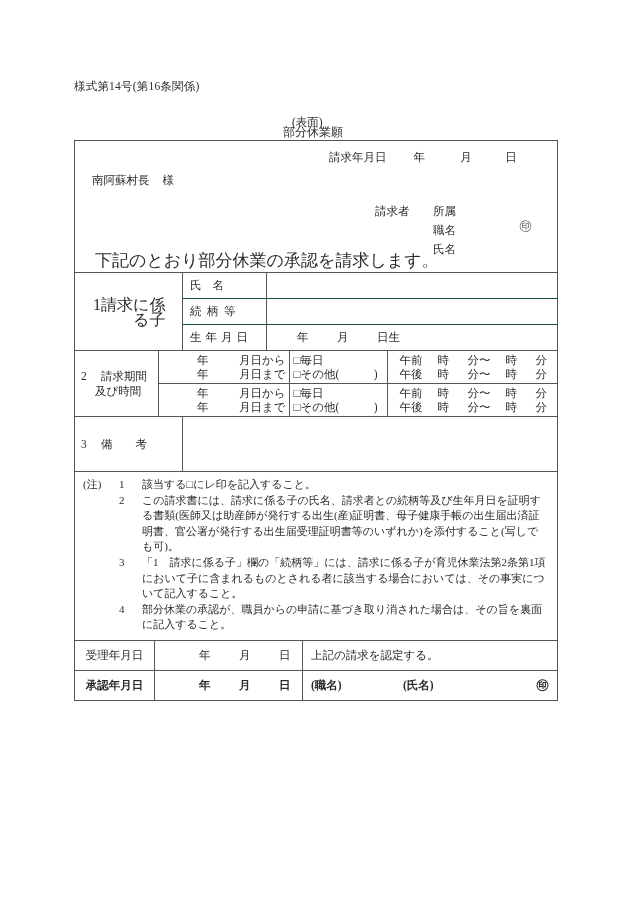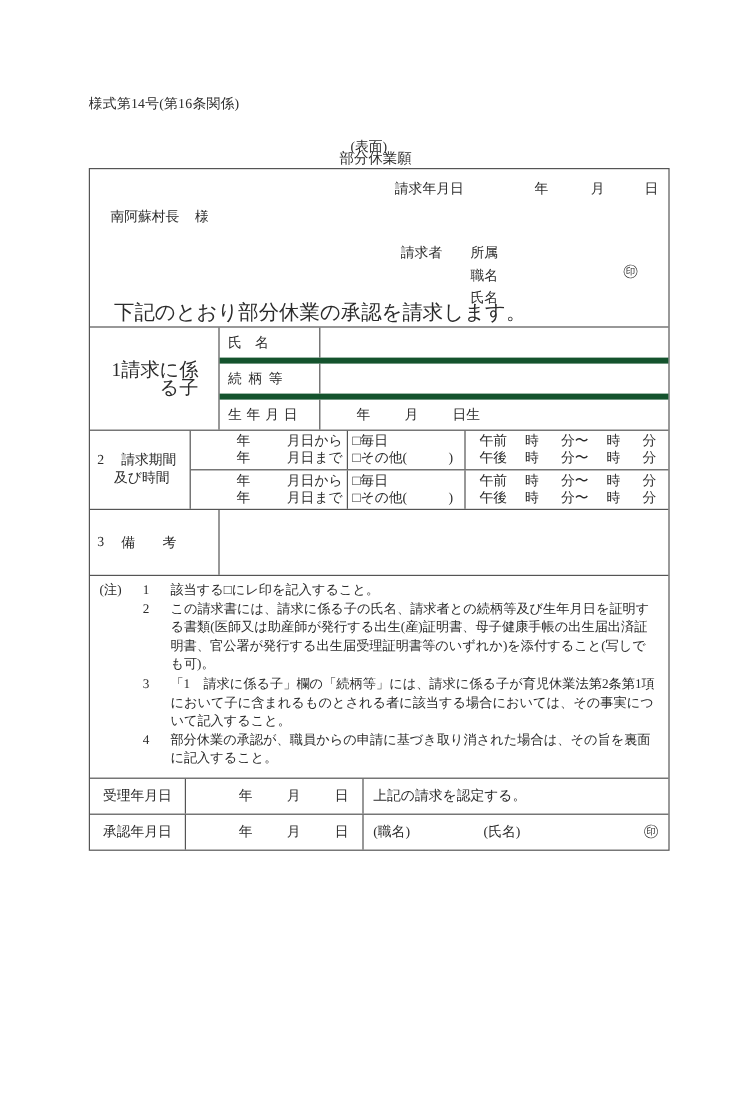--- a/index.html
+++ b/index.html
@@ -66,21 +66,21 @@
   }
   .req-date {
     position: absolute;
     left: 254px;
     top: 9px;
     font-size: 11.5px;
     white-space: nowrap;
   }
   .req-date .ymd {
     display: inline-block;
-    margin-left: 56px;
+    margin-left: 24px;
   }
   .req-date .ymd span { display: inline-block; }
   .req-date .ymd .y { width: 44px; }
   .req-date .ymd .m { width: 42px; }
 
   .addressee {
     position: absolute;
     left: 17px;
     top: 32px;
     font-size: 11.5px;
@@ -92,20 +92,21 @@
     position: absolute;
     left: 259px;
     top: 61px;
     font-size: 11.5px;
   }
   .applicant .arow {
     display: block;
     white-space: nowrap;
     line-height: 19px;
     height: 19px;
+    margin-left: 41px;
   }
   .applicant .alab {
     display: inline-block;
     width: 58px;
   }
   .applicant .afield {
     display: inline-block;
     width: 60px;
   }
   .seal {
@@ -139,21 +140,21 @@
     align-items: center;
     text-align: right;
   }
   .sec1 .side .txt { line-height: 15px; }
   .sec1 .stack { flex: 1 1 auto; border-left: 1px solid #555; }
   .sec1 .srow {
     display: flex;
     height: 25px;
     align-items: center;
   }
-  .sec1 .srow + .srow { border-top: 5px solid #14532d; }
+  .sec1 .srow + .srow { border-top: 1px solid #14532d; }
   .sec1 .sname {
     width: 83px;
     box-sizing: border-box;
     padding: 0 7px;
     font-size: 11.5px;
     white-space: nowrap;
   }
   .sec1 .sval {
     flex: 1 1 auto;
     border-left: 1px solid #555;
@@ -242,21 +243,21 @@
   }
   .note-num {
     width: 23px;
     flex: 0 0 23px;
   }
   .note-txt { flex: 1 1 auto; white-space: normal; }
 
   
   .appr { border-top: 1px solid #555; }
   .arow2 { display: flex; height: 29px; align-items: stretch; }
-  .arow2 + .arow2 { border-top: 1px solid #555; }
+  .arow2 + .arow2 { border-top: 1px solid #555; font-weight: bold; }
   .arow2 .a1 {
     width: 79px;
     box-sizing: border-box;
     font-size: 11.5px;
     display: flex;
     align-items: center;
     justify-content: center;
   }
   .arow2 .a2 {
     width: 148px;

